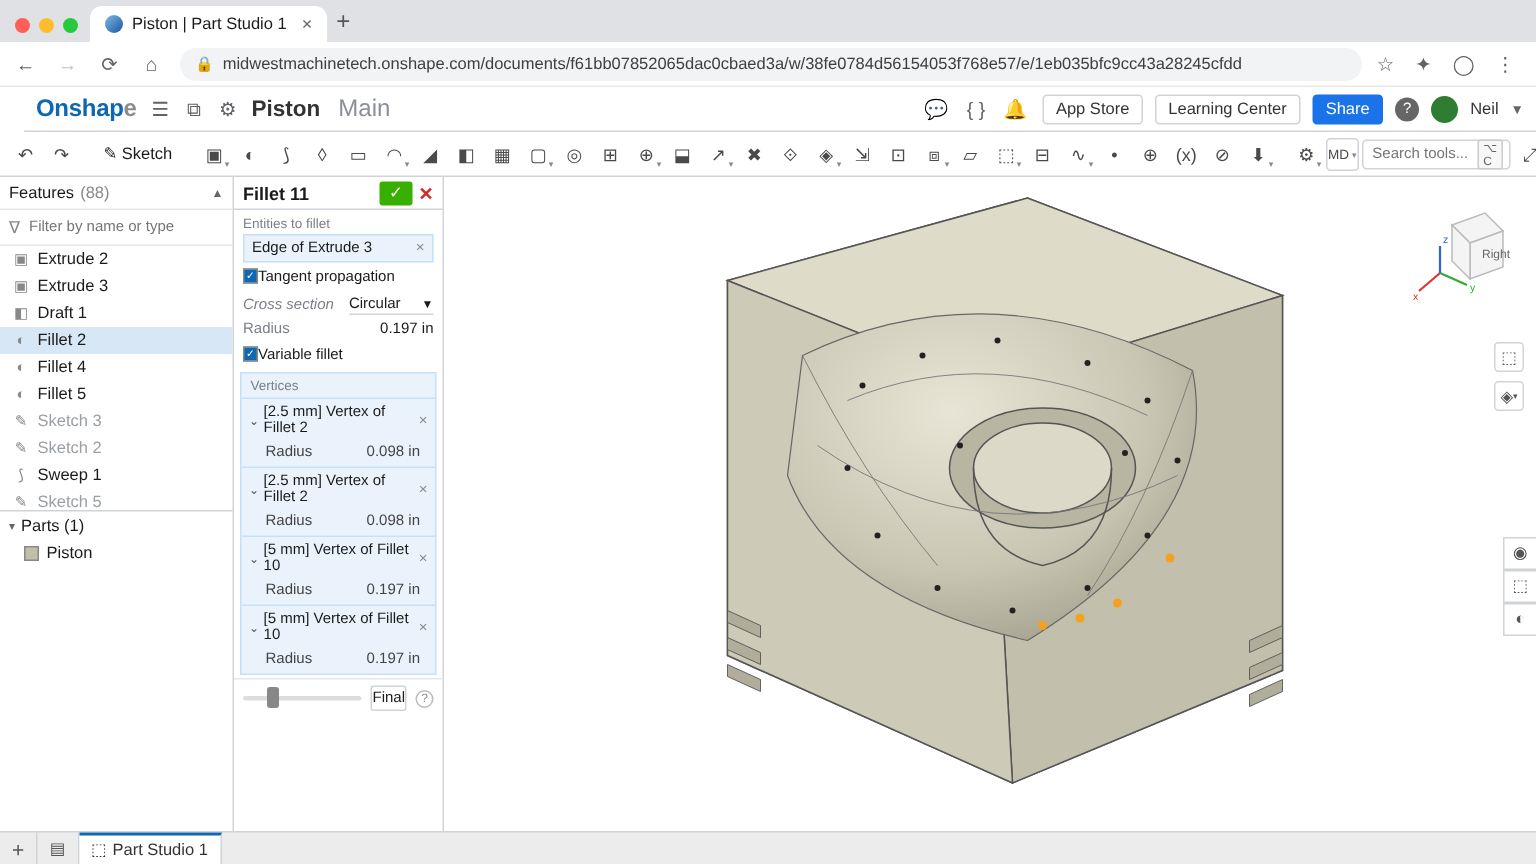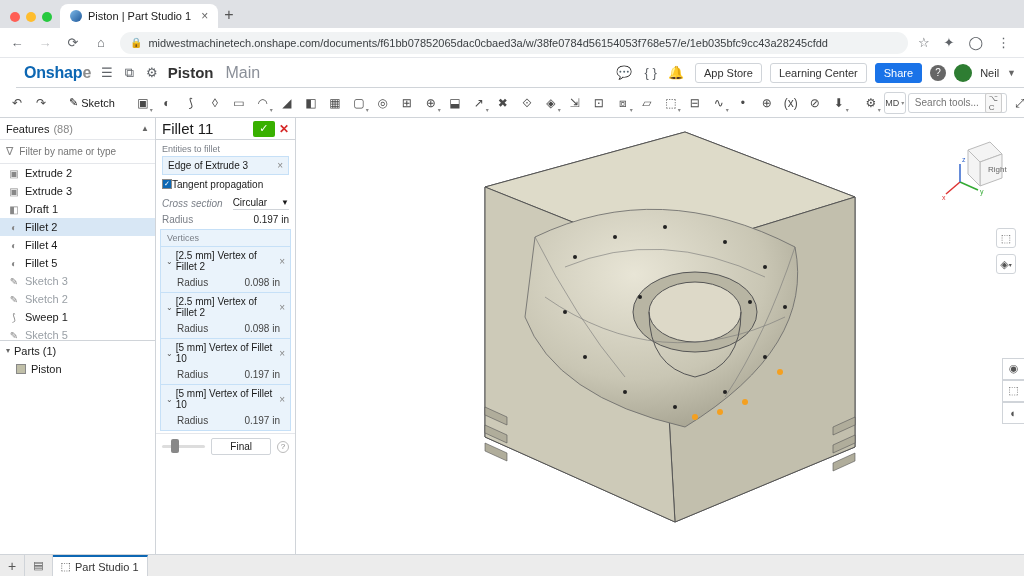--- a/index.html
+++ b/index.html
@@ -76,21 +76,21 @@
   .feat-item .fi{width:12px;text-align:center;color:#888;font-size:10px;}
   .feat-item.sel{background:var(--highlight);}
   .parts-head{height:20px;border-top:1px solid var(--border);display:flex;align-items:center;padding:0 6px;font-size:11px;gap:4px;}
   .part-item{height:18px;display:flex;align-items:center;padding:0 8px 0 16px;font-size:11px;gap:5px;}
   .part-item .sw{width:10px;height:10px;background:#c0bfa8;border:1px solid #888;}
   .parts-spacer{flex:1;}
 
   
   .dialog{width:140px;border-right:1px solid var(--border);background:#fff;display:flex;flex-direction:column;font-size:10px;}
   .dlg-head{height:22px;display:flex;align-items:center;padding:0 6px;border-bottom:1px solid var(--border);}
-  .dlg-title{font-weight:400;font-size:15px;}
+  .dlg-title{font-weight:700;font-size:12px;}
   .dlg-ok{width:22px;height:16px;background:var(--green);display:flex;align-items:center;justify-content:center;color:#fff;border-radius:2px;margin-left:auto;font-size:11px;}
   .dlg-x{color:var(--red);font-weight:700;margin-left:4px;font-size:12px;}
   .dlg-body{padding:0;}
   .field-label{color:#7a7f87;font-size:9px;padding:4px 6px 2px;}
   .field-box{margin:0 6px;border:1px solid #c6e0f7;background:#eaf3fb;padding:3px 5px;font-size:10px;display:flex;justify-content:space-between;align-items:center;}
   .ck-row{display:flex;gap:0;padding:4px 6px;font-size:10px;}
   .ck{width:10px;height:10px;border:1px solid #888;background:var(--onshape-blue);display:flex;align-items:center;justify-content:center;color:#fff;font-size:7px;}
   .val-row{display:flex;align-items:center;justify-content:space-between;padding:2px 6px;font-size:10px;}
   .sel-row{display:flex;align-items:center;justify-content:space-between;padding:2px 6px;font-size:10px;}
   .sel-box{border-bottom:1px solid var(--border);padding:1px 0;display:flex;align-items:center;gap:14px;}
@@ -99,21 +99,21 @@
   .vert-item{border-top:1px solid #c6e0f7;}
   .vert-top{display:flex;align-items:center;padding:3px 5px;font-size:10px;}
   .vert-top .chev{font-size:8px;margin-right:3px;color:#555;}
   .vert-top .x{margin-left:auto;color:#888;}
   .vert-r{display:flex;justify-content:space-between;padding:2px 10px 4px 16px;font-size:10px;color:#444;}
   .smooth{display:flex;align-items:center;gap:4px;padding:6px;color:#999;font-size:10px;}
   .radio{width:10px;height:10px;border:1px solid #bbb;border-radius:50%;}
   .bottom-ctl{display:flex;align-items:center;gap:6px;padding:4px 6px;border-top:1px solid var(--border-light);}
   .slider{flex:1;height:3px;background:#ddd;position:relative;border-radius:2px;}
   .thumb{width:8px;height:14px;background:#888;border-radius:2px;position:absolute;left:20%;top:-6px;}
-  .final{border:1px solid var(--border);padding:2px 18px;font-size:10px;border-radius:2px;}
+  .final{border:1px solid var(--border);padding:2px 0;font-size:10px;border-radius:2px;}
   .qmark{width:12px;height:12px;border:1px solid #bbb;border-radius:50%;font-size:8px;display:flex;align-items:center;justify-content:center;color:#888;}
 
   
   .canvas{flex:1;background:#fff;position:relative;}
   .triad{position:absolute;top:14px;right:14px;width:70px;height:70px;}
   .view-tools{position:absolute;right:8px;top:110px;display:flex;flex-direction:column;gap:6px;}
   .vt{width:20px;height:20px;border:1px solid var(--border);background:#fff;border-radius:3px;display:flex;align-items:center;justify-content:center;font-size:11px;color:#555;}
   .side-tools{position:absolute;right:0;top:55%;display:flex;flex-direction:column;gap:0;}
   .st{width:22px;height:22px;border:1px solid var(--border);border-right:none;background:#fff;display:flex;align-items:center;justify-content:center;font-size:11px;color:#555;}
 
@@ -319,20 +319,24 @@
           <span style="color:#7a7f87;font-style:italic;">Cross section</span>
           <span class="sel-box">
             <span>Circular</span>
             <span style="font-size:8px;">▼</span>
           </span>
         </div>
         <div class="val-row">
           <span style="color:#7a7f87;">Radius</span>
           <span>0.197 in</span>
         </div>
+        <div class="ck-row">
+          <span class="ck">✓</span>
+          <span>Variable fillet</span>
+        </div>
         <div class="vert-sec">
           <div class="vert-head">Vertices</div>
           <div id="vert-list">
               <div class="vert-item">
                 <div class="vert-top">
                   <span class="chev">⌄</span>
                   <span>[2.5 mm] Vertex of Fillet 2</span>
                   <span class="x">×</span>
                 </div>
                 <div class="vert-r">

